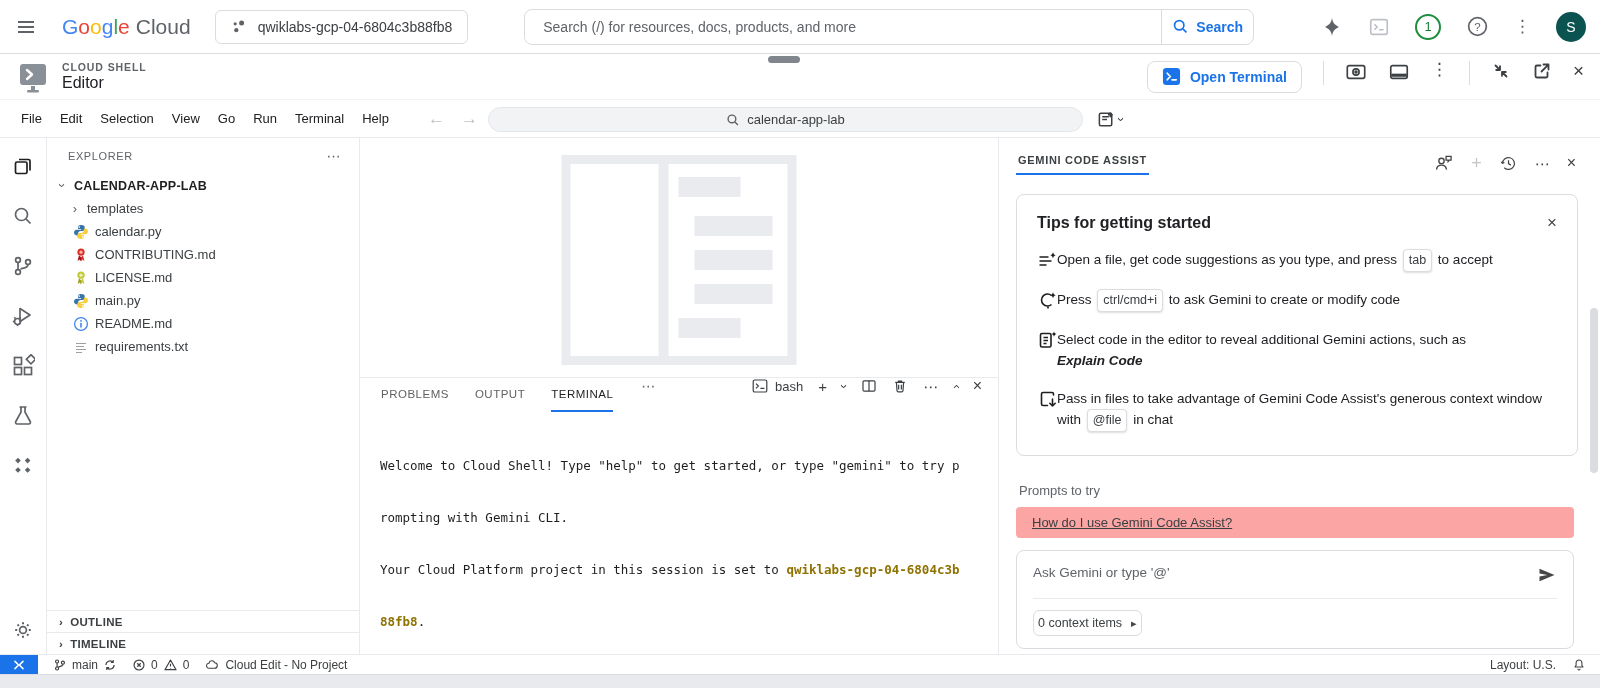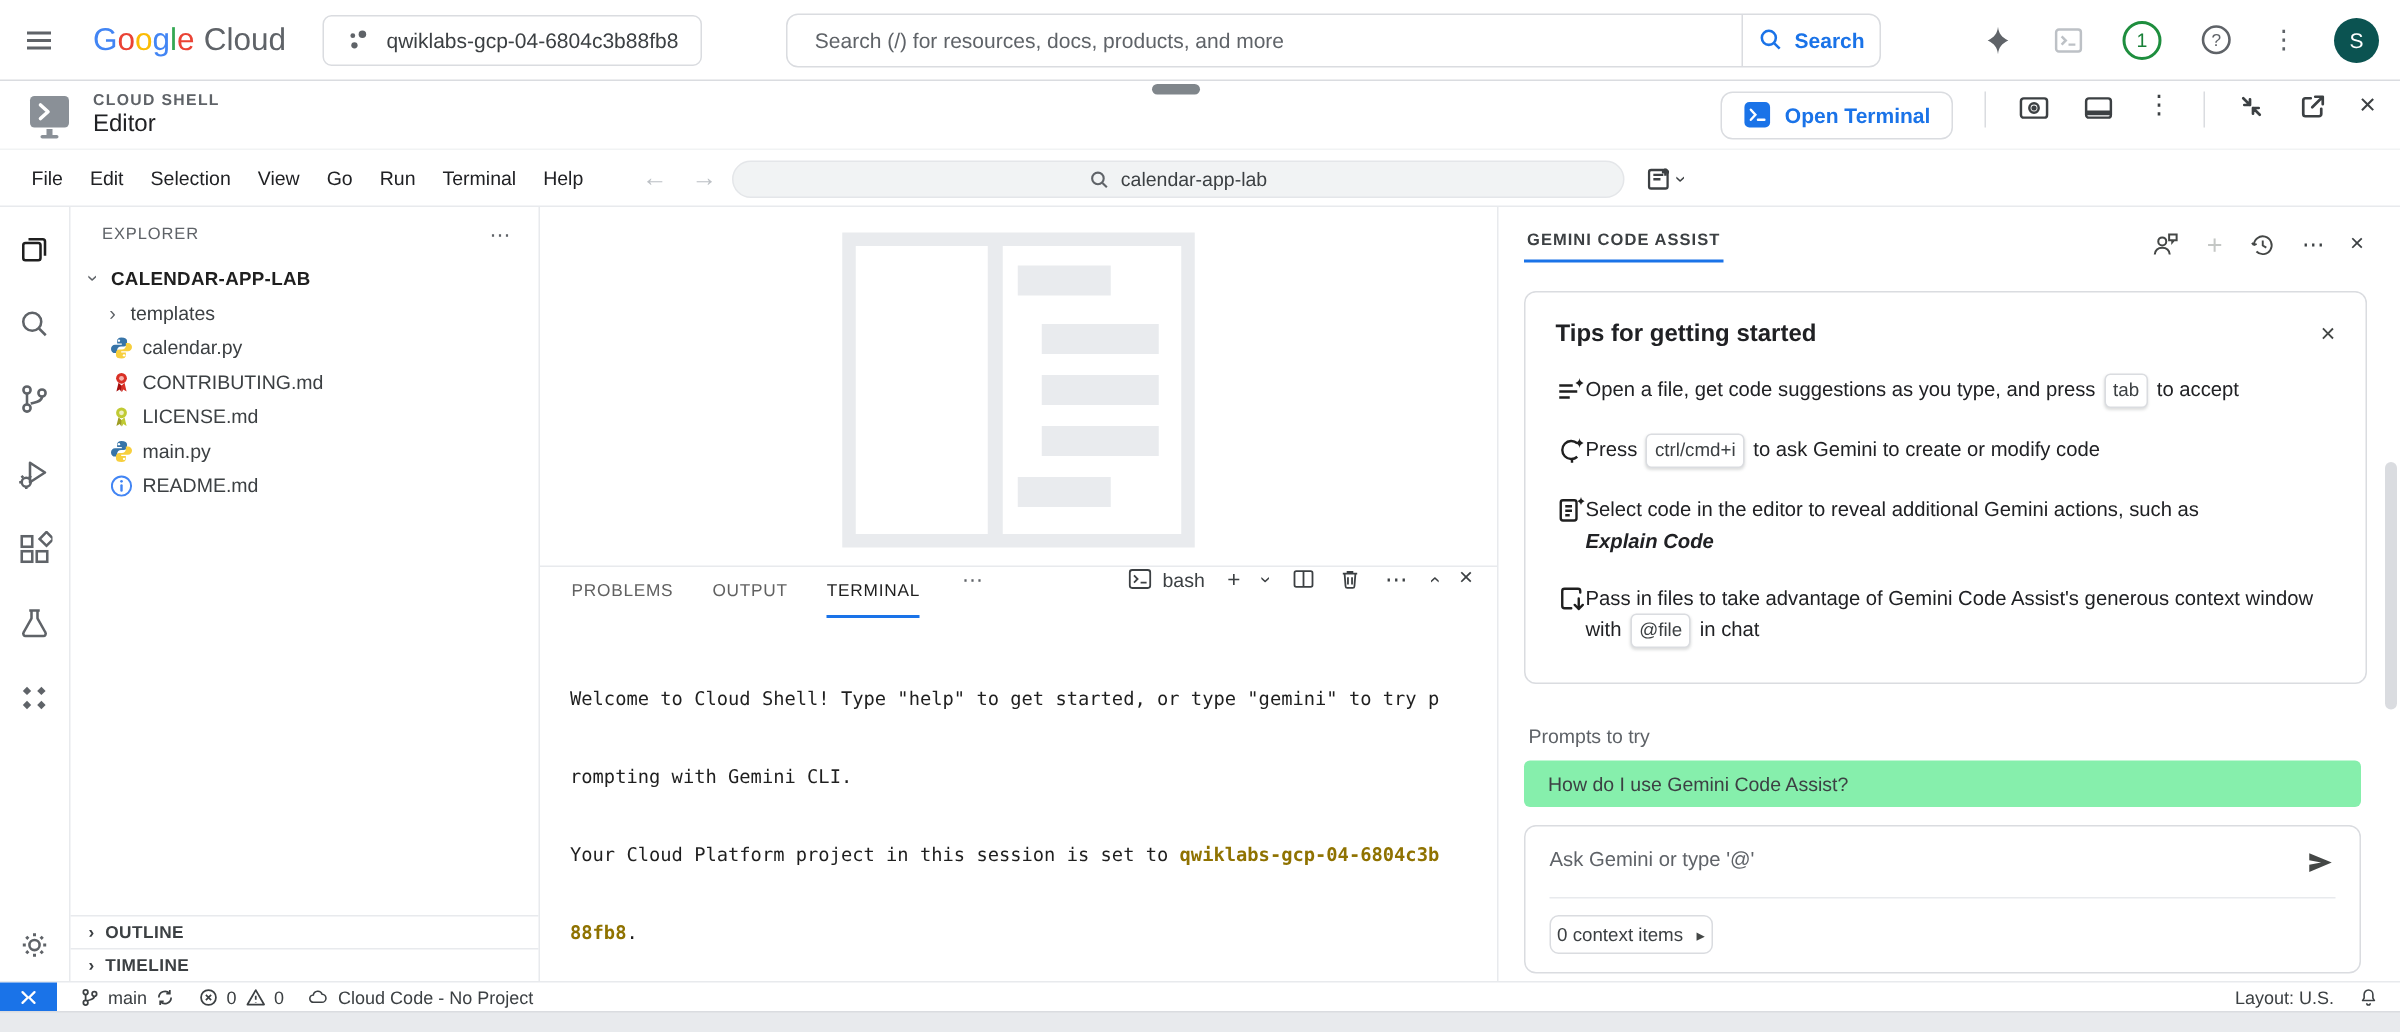--- a/index.html
+++ b/index.html
@@ -98,21 +98,21 @@
   .g-icons .disabled { color:#c4c7c5; }
   .tips-card { margin-top:19px; width:562px; border:1px solid #dadce0; border-radius:8px; padding:19px 20px 23px; }
   .tips-head { display:flex; align-items:flex-start; }
   .tips-title { font-size:16px; font-weight:600; color:#202124; }
   .tips-close { margin-left:auto; font-size:17px; color:#444746; cursor:pointer; line-height:1; }
   .tip { display:flex; margin-top:17px; font-size:13.5px; line-height:21px; color:#202124; }
   .tip-icon { width:20px; flex:none; padding-top:1px; color:#1f1f1f; }
   .chip { display:inline-block; border:1px solid #dadce0; border-radius:4px; background:#fff; box-shadow:0 1px 2px rgba(60,64,67,.18); padding:0 5px; margin:0 2px; font-size:12.5px; color:#3c4043; white-space:nowrap; }
   .explain { font-weight:700; font-style:italic; }
   .prompts-label { margin-top:27px; padding-left:3px; font-size:13px; color:#5f6368; }
-  .prompt-card { margin-top:9px; width:558px; height:31px; background:#86efac; border-radius:4px; display:flex; align-items:center; padding:0 16px; font-size:13px; color:#3c4043; cursor:pointer; }
+  .prompt-card { margin-top:9px; width:558px; height:31px; background:#fca5a5; border-radius:4px; display:flex; align-items:center; padding:0 16px; font-size:13px; color:#3c4043; cursor:pointer;text-decoration:underline; }
   .ask-card { margin-top:12px; width:558px; border:1px solid #dadce0; border-radius:8px; padding:14px 16px 12px; }
   .ask-row { display:flex; }
   .ask-placeholder { font-size:13.5px; color:#5f6368; }
   .send { margin-left:auto; color:#444746; cursor:pointer; }
   .ask-divider { border-top:1px solid #e8eaed; margin:13px 0 11px; }
   .context-pill { display:inline-flex; align-items:center; gap:9px; height:26px; border:1px solid #dadce0; border-radius:6px; padding:0 4px; font-size:12.5px; color:#3c4043; cursor:pointer; background:#fff; }
   .caret { font-size:11px; color:#444746; }
   .g-scrollthumb { position:absolute; right:2px; top:170px; width:8px; height:165px; background:#dadce0; border-radius:4px; }
 
   
@@ -374,20 +374,26 @@
         </svg>
       <span>main.py</span>
     </div>
     <div class="tree-row indent-icon">
       <svg class="fi" viewBox="0 0 16 16">
           <circle cx="8" cy="8" r="6.4" fill="none" stroke="#4285f4" stroke-width="1.3"></circle>
           <circle cx="8" cy="4.9" r=".9" fill="#4285f4"></circle>
           <rect x="7.2" y="6.8" width="1.6" height="5" rx=".8" fill="#4285f4"></rect>
         </svg>
       <span>README.md</span>
+    </div>
+    <div class="tree-row indent-icon">
+      <svg class="fi" viewBox="0 0 16 16">
+          <path d="M3 4.5h10M3 7.5h8M3 10.5h10M3 13.5h6" stroke="#9aa0a6" stroke-width="1.2"></path>
+        </svg>
+      <span>requirements.txt</span>
     </div>
     <div class="exp-bottom">
       <div class="section-row">
         <span class="chev">›</span>
         <span>OUTLINE</span>
       </div>
       <div class="section-row">
         <span class="chev">›</span>
         <span>TIMELINE</span>
       </div>
@@ -571,21 +577,21 @@
     <svg width="15" height="14" viewBox="0 0 24 24" fill="none" stroke="currentColor" stroke-width="2" stroke-linejoin="round">
         <path d="M12 3.5 21.5 20h-19z"></path>
         <path d="M12 10v4.5M12 17.2v.6"></path>
       </svg>
     <span>0</span>
   </div>
   <div class="sb-item">
     <svg width="16" height="14" viewBox="0 0 24 24" fill="none" stroke="currentColor" stroke-width="1.8">
         <path d="M7 17.5a4.2 4.2 0 0 1-.3-8.4 5.2 5.2 0 0 1 10-.9 3.8 3.8 0 0 1-.5 9.3z"></path>
       </svg>
-    <span>Cloud Code - No Project</span>
+    <span>Cloud Edit - No Project</span>
   </div>
   <div class="sb-right">
     <span>Layout: U.S.</span>
     <span>
       <svg width="14" height="14" viewBox="0 0 24 24" fill="none" stroke="#3c4043" stroke-width="1.8" stroke-linejoin="round">
           <path d="M12 3.5a5 5 0 0 0-5 5v4.2L5.2 15.5h13.6L17 12.7V8.5a5 5 0 0 0-5-5z"></path>
           <path d="M10 18.5a2 2 0 0 0 4 0"></path>
         </svg>
     </span>
   </div>

